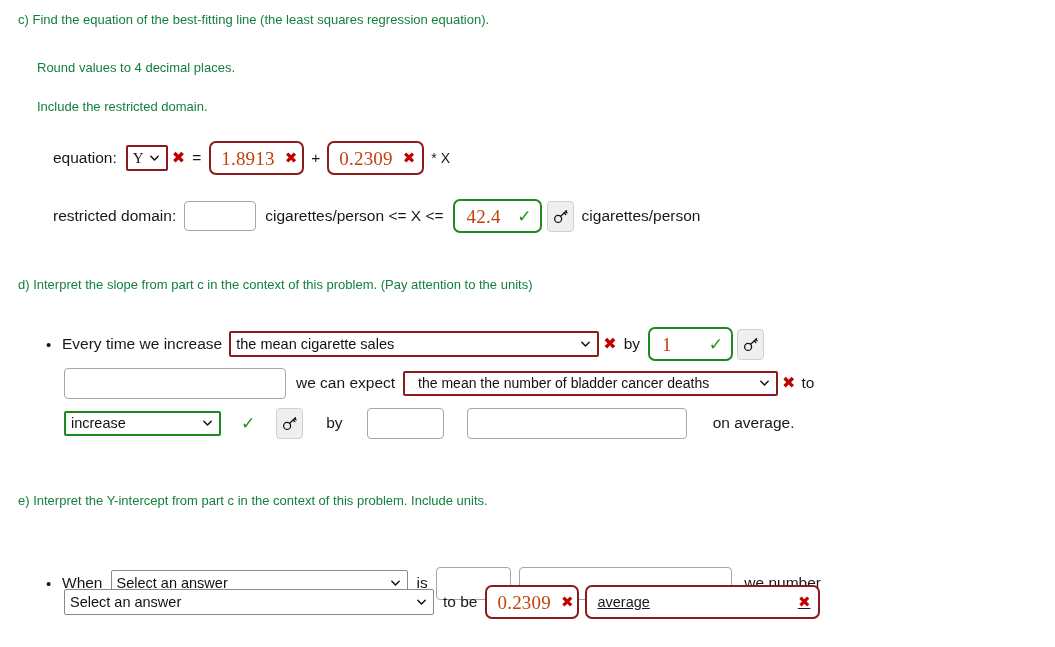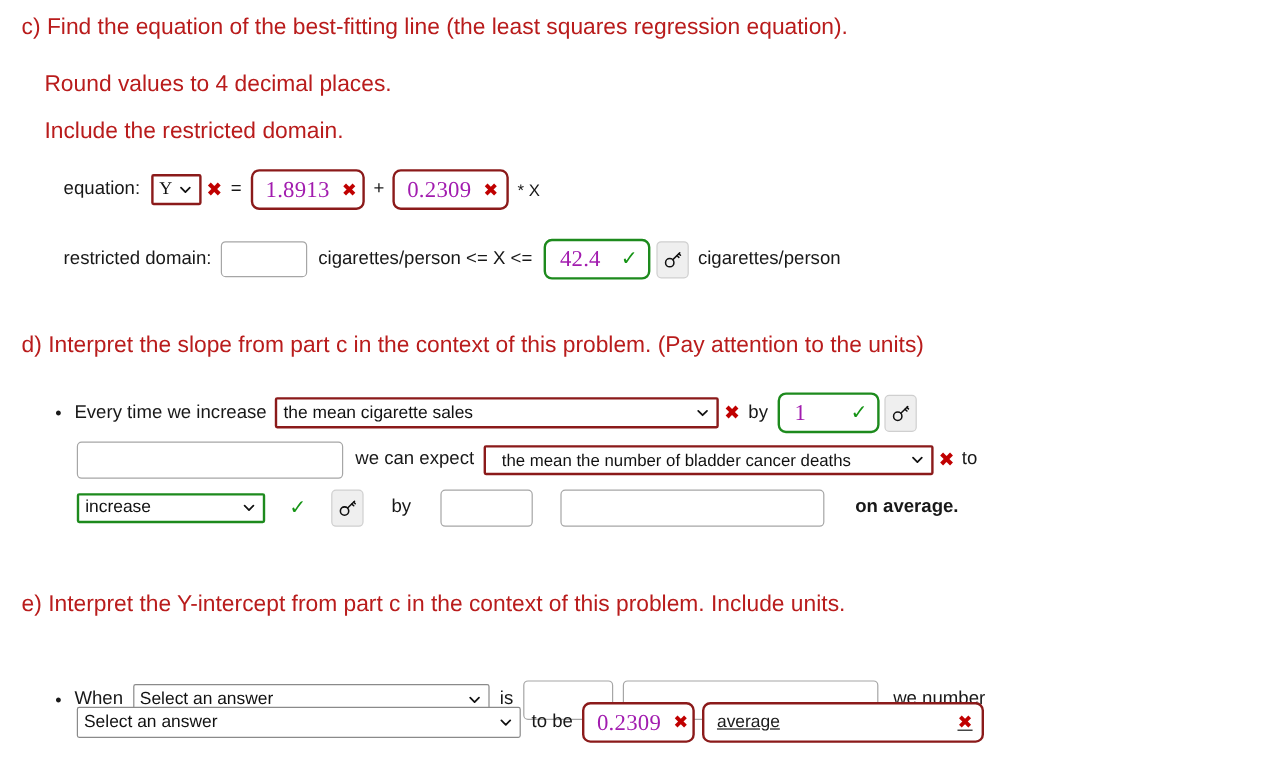--- a/index.html
+++ b/index.html
@@ -12,21 +12,21 @@
     height: 647px;
     font-family: "Liberation Sans", sans-serif;
     font-size: 15px;
     color: #1a1a1a;
     overflow: hidden;
     position: relative;
   }
 
   .page { position: relative; width: 1055px; height: 647px; }
 
-  .q-line { position: absolute; white-space: nowrap; font-size: 19px; color: #b91c1c; }
+  .q-line { position: absolute; white-space: nowrap; font-size: 13px; color: #15803d; }
 
   .row { position: absolute; display: flex; align-items: center; white-space: nowrap; }
 
   .txt { font-size: 15.5px; color: #181818; }
 
   .bullet { display: inline-block; width: 16px; text-align: left; font-size: 15px; line-height: 1; }
   .bullet::before { content: "\2022"; font-size: 15px; }
 
   
   .inp {
@@ -78,21 +78,21 @@
     display: flex;
     align-items: center;
     padding: 0 8px 0 10px;
     gap: 10px;
   }
   .boxed.ok { border-color: #1d8a1d; padding-left: 12px; }
 
   .mathval {
     font-family: "Liberation Serif", serif;
     font-size: 19px;
-    color: #a21caf;
+    color: #c2410c;
     letter-spacing: 0.2px;
     line-height: 1;
     text-align: right;
   }
   .plainval {
     font-family: "Liberation Sans", sans-serif;
     font-size: 14.5px;
     color: #1a1a1a;
   }
 
@@ -277,21 +277,21 @@
         </svg>
       </span>
     </div>
 
     <span class="txt" style="margin-left:7px;">by</span>
 
     <input class="inp" style="width: 77px; height: 31px; margin-left: 8px;" type="text" value="">
 
     <input class="inp" style="width: 220px; height: 31px; margin-left: 7px;" type="text" value="">
 
-    <span class="txt" style="margin-left:10px;font-weight:bold;">on average.</span>
+    <span class="txt" style="margin-left:10px;">on average.</span>
   </div>
 
   <div class="q-line" style="left:18px; top:493px;">e) Interpret the Y-intercept from part c in the context of this problem. Include units.</div>
 
   <div class="row" style="left:46px; top:567px; height:32px;">
     <span class="bullet"></span>
     <span class="txt">When</span>
 
     <div class="sel" style="width:297px; height:26px; margin-left:8px;">
       <span>Select an answer</span>

